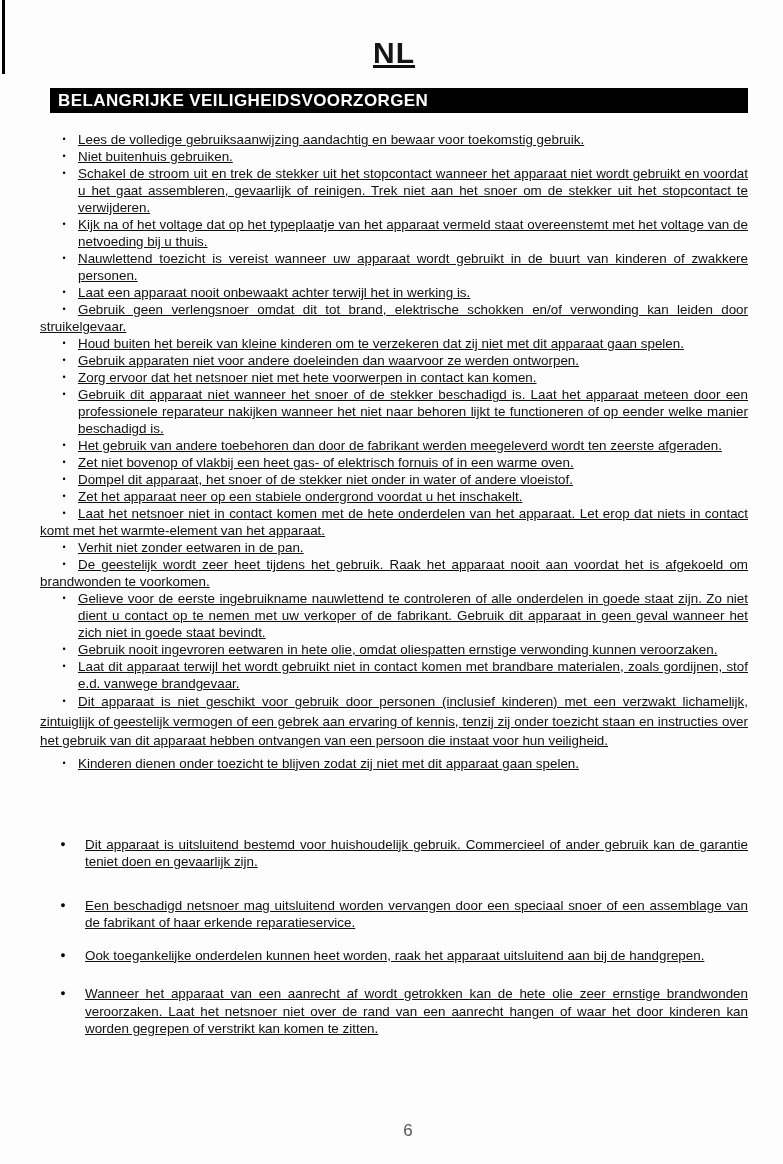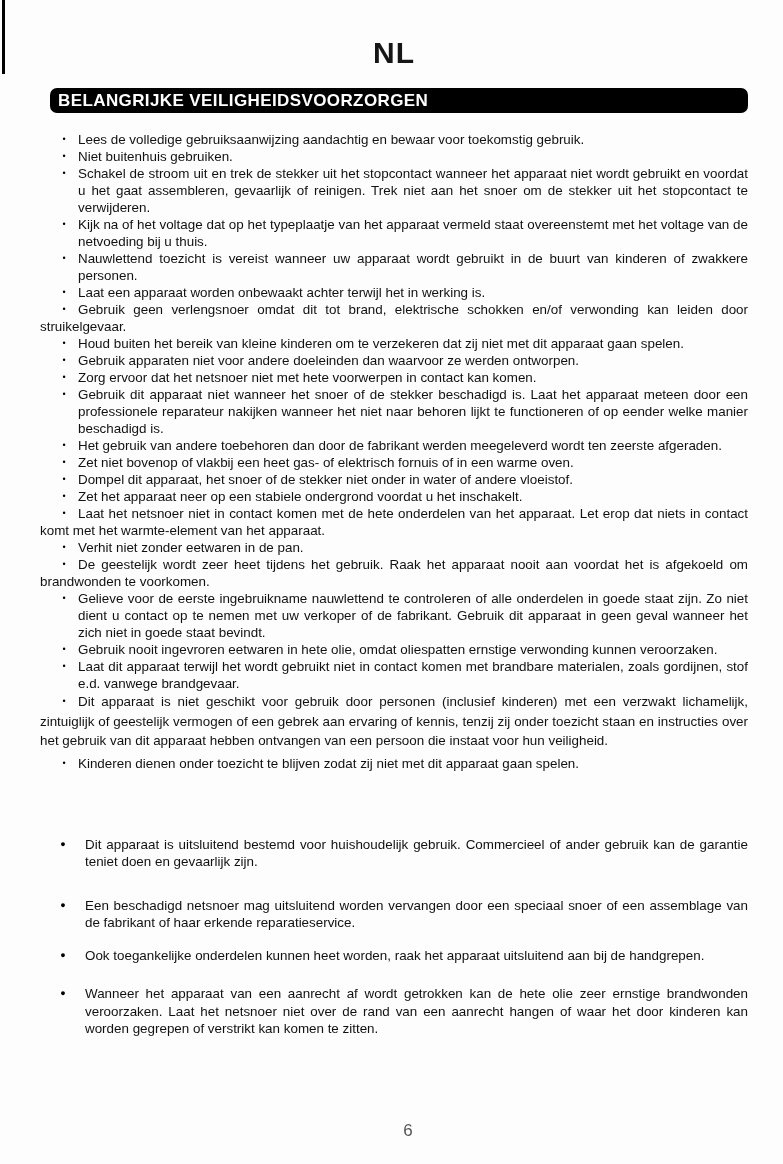--- a/index.html
+++ b/index.html
@@ -3,29 +3,29 @@
 <meta charset="utf-8">
 <style>
   html,body{margin:0;padding:0;}
   body{
     width:783px;height:1164px;position:relative;
     background:#fdfdfd;color:#111;
     font-family:"Liberation Sans", sans-serif;
     overflow:hidden;
   }
   .scan-line{position:absolute;left:2px;top:0;width:3px;height:74px;background:#000;}
-  .content{position:absolute;left:40px;top:0;width:708px;}
+  .content{position:absolute;left:40px;top:0;width:708px;text-decoration:underline;}
   .nl-title{
     margin-top:36px;height:34px;text-align:center;
     font-size:30px;font-weight:bold;letter-spacing:1px;color:#161616;
   }
   .header-bar{
     margin-top:18px;margin-left:10px;height:25px;background:#000;
     color:#fff;font-weight:bold;font-size:17px;line-height:25px;
-    padding-left:8px;letter-spacing:0.4px;box-sizing:border-box;border-radius:7px;
+    padding-left:8px;letter-spacing:0.4px;box-sizing:border-box;
   }
   .safety{margin-top:18px;font-size:13.4px;line-height:17px;text-align:justify;}
   .item{position:relative;}
   .item .marker{
     position:absolute;left:19px;top:0;width:10px;text-align:center;
     font-size:9px;line-height:inherit;color:#000;
   }
   .item .txt{padding-left:38px;}
   .item.wide .txt{padding-left:0;text-indent:38px;}
   .item.loose{line-height:19.5px;}
@@ -76,21 +76,21 @@
       <div class="item">
     <span class="marker">•</span>
     <div class="txt">Kijk na of het voltage dat op het typeplaatje van het apparaat vermeld staat overeenstemt met het voltage van de netvoeding bij u thuis.</div>
   </div>
       <div class="item">
     <span class="marker">•</span>
     <div class="txt">Nauwlettend toezicht is vereist wanneer uw apparaat wordt gebruikt in de buurt van kinderen of zwakkere personen.</div>
   </div>
       <div class="item">
     <span class="marker">•</span>
-    <div class="txt">Laat een apparaat worden onbewaakt achter terwijl het in werking is.</div>
+    <div class="txt">Laat een apparaat nooit onbewaakt achter terwijl het in werking is.</div>
   </div>
       <div class="item wide">
     <span class="marker">•</span>
     <div class="txt">Gebruik geen verlengsnoer omdat dit tot brand, elektrische schokken en/of verwonding kan leiden door struikelgevaar.</div>
   </div>
       <div class="item">
     <span class="marker">•</span>
     <div class="txt">Houd buiten het bereik van kleine kinderen om te verzekeren dat zij niet met dit apparaat gaan spelen.</div>
   </div>
       <div class="item">

